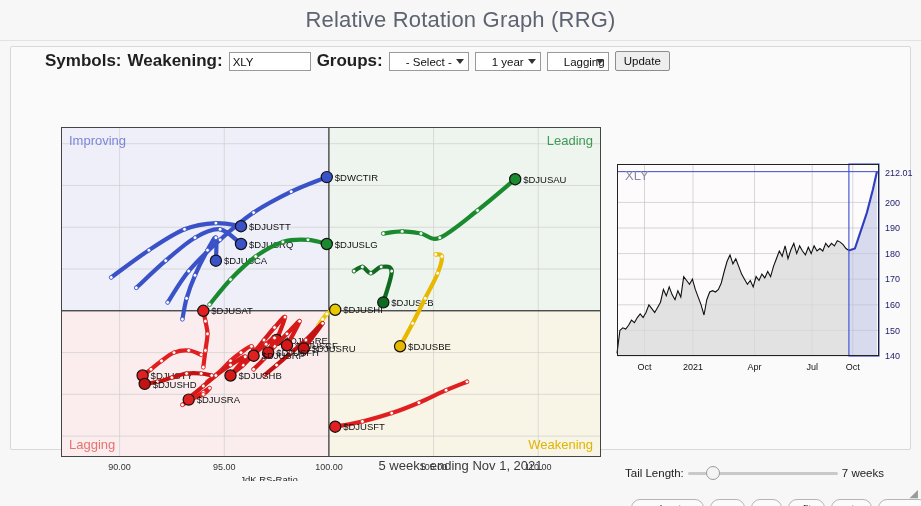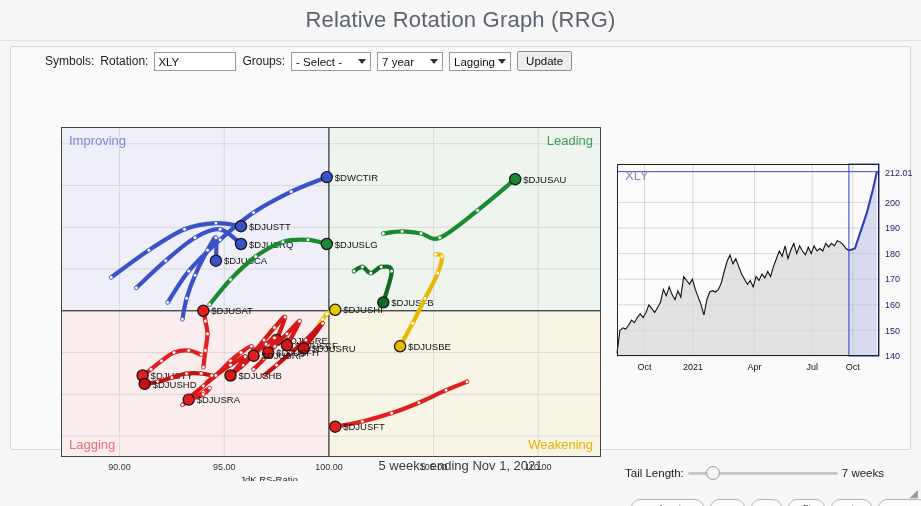--- a/index.html
+++ b/index.html
@@ -26,33 +26,33 @@
   
   .panel {
     position:absolute; left:10px; top:46px; width:901px; height:404px;
     background:#fafafa; border:1px solid #d8d8d8; border-radius:2px;
   }
   .toolbar {
     display:flex; align-items:center; gap:6px;
     padding:6px 8px 6px 34px; height:28px;
     font-size:11.5px; color:#232323;
   }
-  .toolbar label { font-size:12px; color:#1f1f1f; }
+  .toolbar label { font-size:17px; color:#1f1f1f;font-weight:bold; }
   .txtbox {
     font-family:"Liberation Sans", sans-serif; font-size:11.5px;
     border:1px solid #9a9a9a; background:#fff; color:#111;
     padding:1px 3px; height:19px; line-height:17px;
     white-space:nowrap; overflow:hidden;
   }
   #symbols-input { width:276px; }
   #benchmark-input { width:82px; }
   .selbox {
     position:relative; font-size:11.5px; height:19px; line-height:17px;
     border:1px solid #9a9a9a; background:#fff; color:#111;
-    padding:1px 18px 1px 4px; white-space:nowrap;
+    padding:1px 18px 1px 16px; white-space:nowrap;
   }
   .selbox .caret {
     position:absolute; right:4px; top:50%; margin-top:-2px;
     width:0; height:0; border-left:4px solid transparent;
     border-right:4px solid transparent; border-top:5px solid #333;
   }
   #groups-select { width:80px; }
   #period-select { width:66px; }
   #freq-select   { width:62px; }
   .btn {
@@ -120,29 +120,29 @@
 
   <div class="title-bar">
     <h1>Relative Rotation Graph (RRG)</h1>
   </div>
   <div class="hr"></div>
 
   <div class="panel">
 
     <div class="toolbar">
       <label>Symbols:</label>
-      <label>Rotation:</label>
+      <label>Weakening:</label>
       <div class="txtbox" id="benchmark-input">XLY</div>
       <label>Groups:</label>
       <div class="selbox" id="groups-select">
         <span>- Select -</span>
         <span class="caret"></span>
       </div>
       <div class="selbox" id="period-select">
-        <span>7 year</span>
+        <span>1 year</span>
         <span class="caret"></span>
       </div>
       <div class="selbox" id="freq-select">
         <span>Lagging</span>
         <span class="caret"></span>
       </div>
       <button class="btn">Update</button>
     </div>
 
     <div class="chart-wrap">

